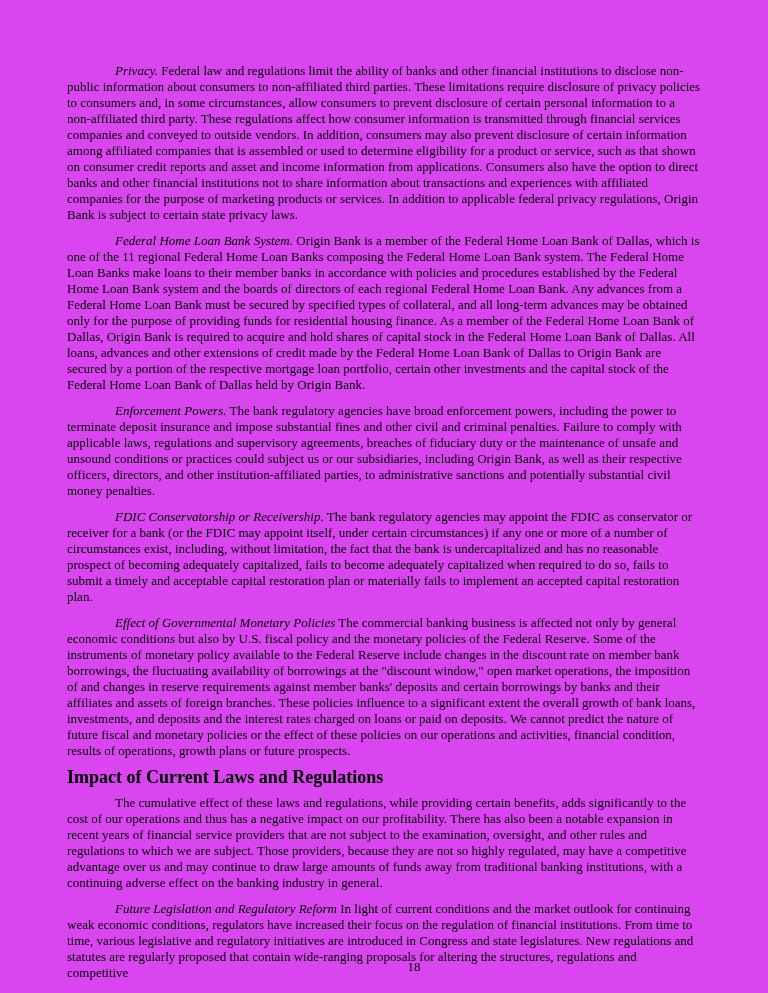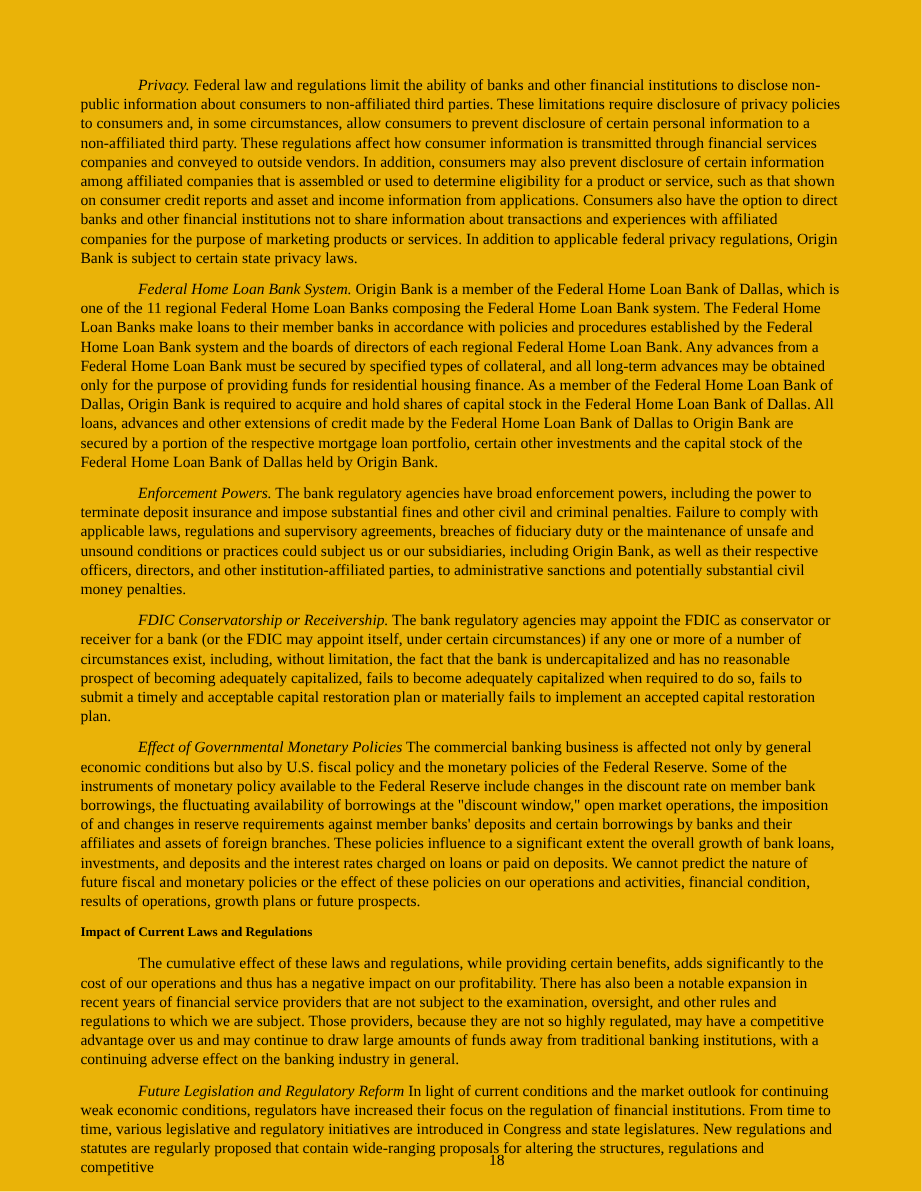--- a/index.html
+++ b/index.html
@@ -4,21 +4,21 @@
 <style>
   html, body {
     margin: 0;
     padding: 0;
     background: #ffffff;
   }
   .page {
     position: relative;
     width: 768px;
     height: 993px;
-    background: #eab308;
+    background: #d946ef;
     color: #000000;
     font-family: "Liberation Serif", "DejaVu Serif", serif;
     overflow: hidden;
   }
   .content {
     position: absolute;
     top: 63px;
     left: 67px;
     width: 634px;
   }
@@ -27,21 +27,21 @@
     font-size: 13px;
     line-height: 16px;
     text-indent: 48px;
     text-align: left;
   }
   .lead {
     font-style: italic;
   }
   .section-heading {
     margin: 6px 0 10px 0;
-    font-size: 11px;
+    font-size: 18px;
     line-height: 16px;
     font-weight: bold;
     text-indent: 0;
   }
   .page-number {
     position: absolute;
     bottom: 19px;
     left: 0;
     width: 100%;
     text-align: center;

